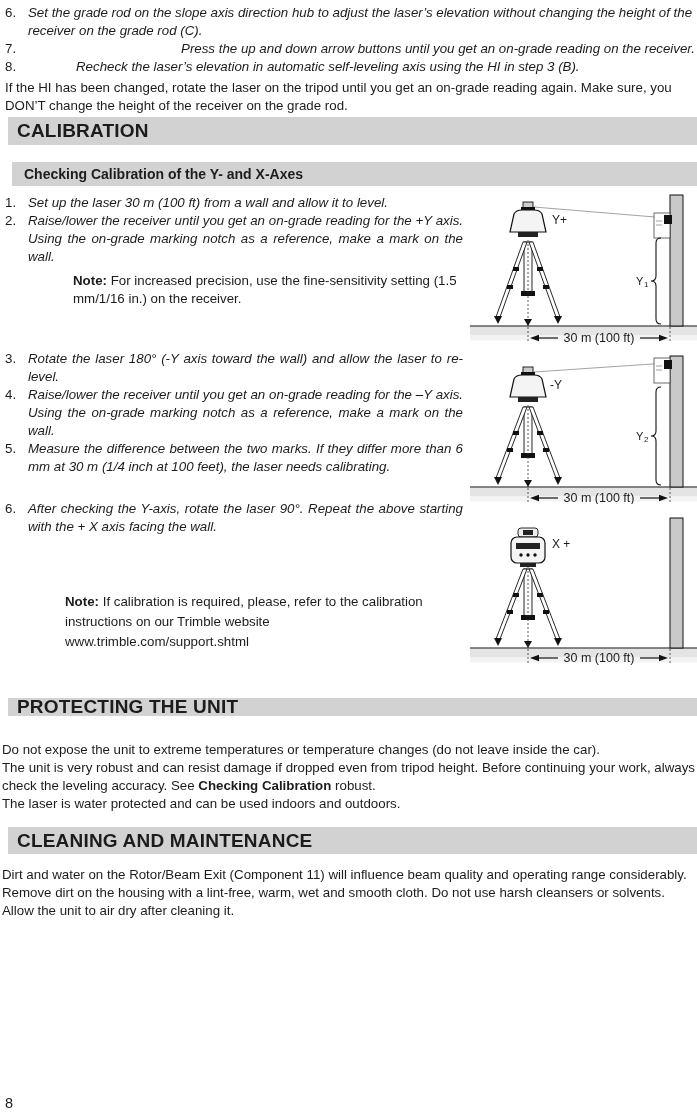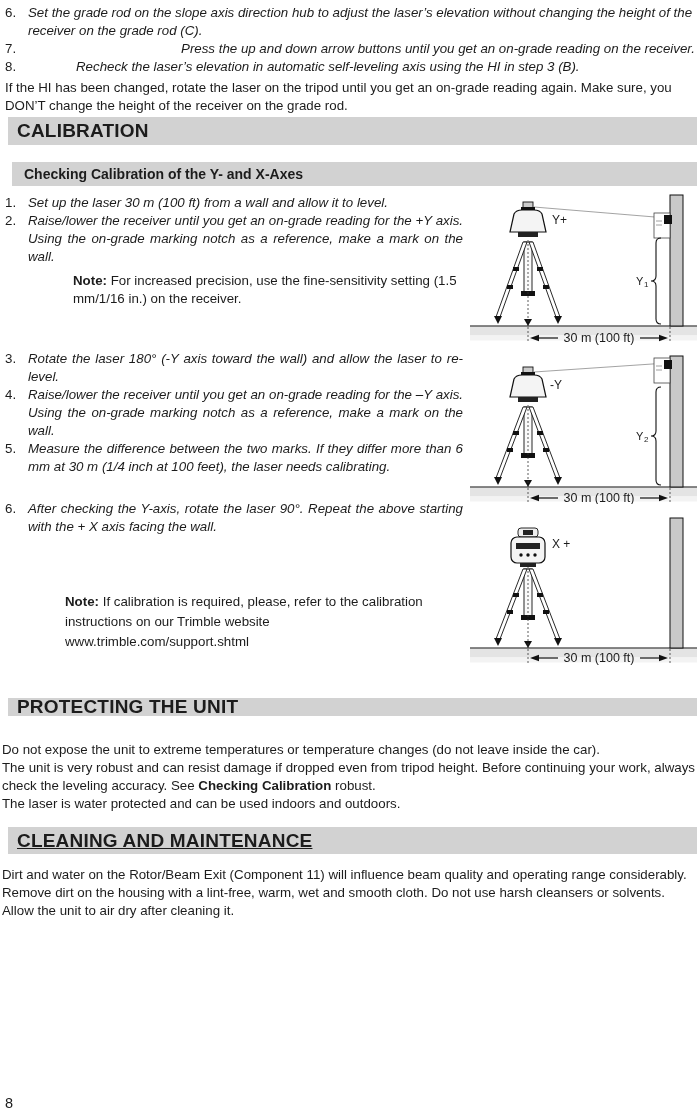--- a/index.html
+++ b/index.html
@@ -246,21 +246,21 @@
   </svg>
 
   <div class="abs bar bar-main" style="left:8px;right:0;top:698px;height:18px;">PROTECTING THE UNIT</div>
 
   <div class="abs" style="left:2px;top:741px;right:2px;">
     <div>Do not expose the unit to extreme temperatures or temperature changes (do not leave inside the car).</div>
     <div class="para-just"><span>The unit is very robust and can resist damage if dropped even from tripod height. Before continuing your work, always check the leveling accuracy. See </span><b>Checking Calibration</b><span> robust.</span></div>
     <div>The laser is water protected and can be used indoors and outdoors.</div>
   </div>
 
-  <div class="abs bar bar-main" style="left:8px;right:0;top:827px;height:27px;text-decoration:underline;">CLEANING AND MAINTENANCE</div>
+  <div class="abs bar bar-main" style="left:8px;right:0;top:827px;height:27px;">CLEANING AND MAINTENANCE</div>
 
   <div class="abs" style="left:2px;top:866px;right:2px;">
     <div class="para-just">Dirt and water on the Rotor/Beam Exit (Component 11) will influence beam quality and operating range considerably.</div>
     <div class="para-just">Remove dirt on the housing with a lint-free, warm, wet and smooth cloth. Do not use harsh cleansers or solvents.</div>
     <div>Allow the unit to air dry after cleaning it.</div>
   </div>
 
   <div class="abs pagenum" style="left:5px;top:1094px;">8</div>
 
 </div>

